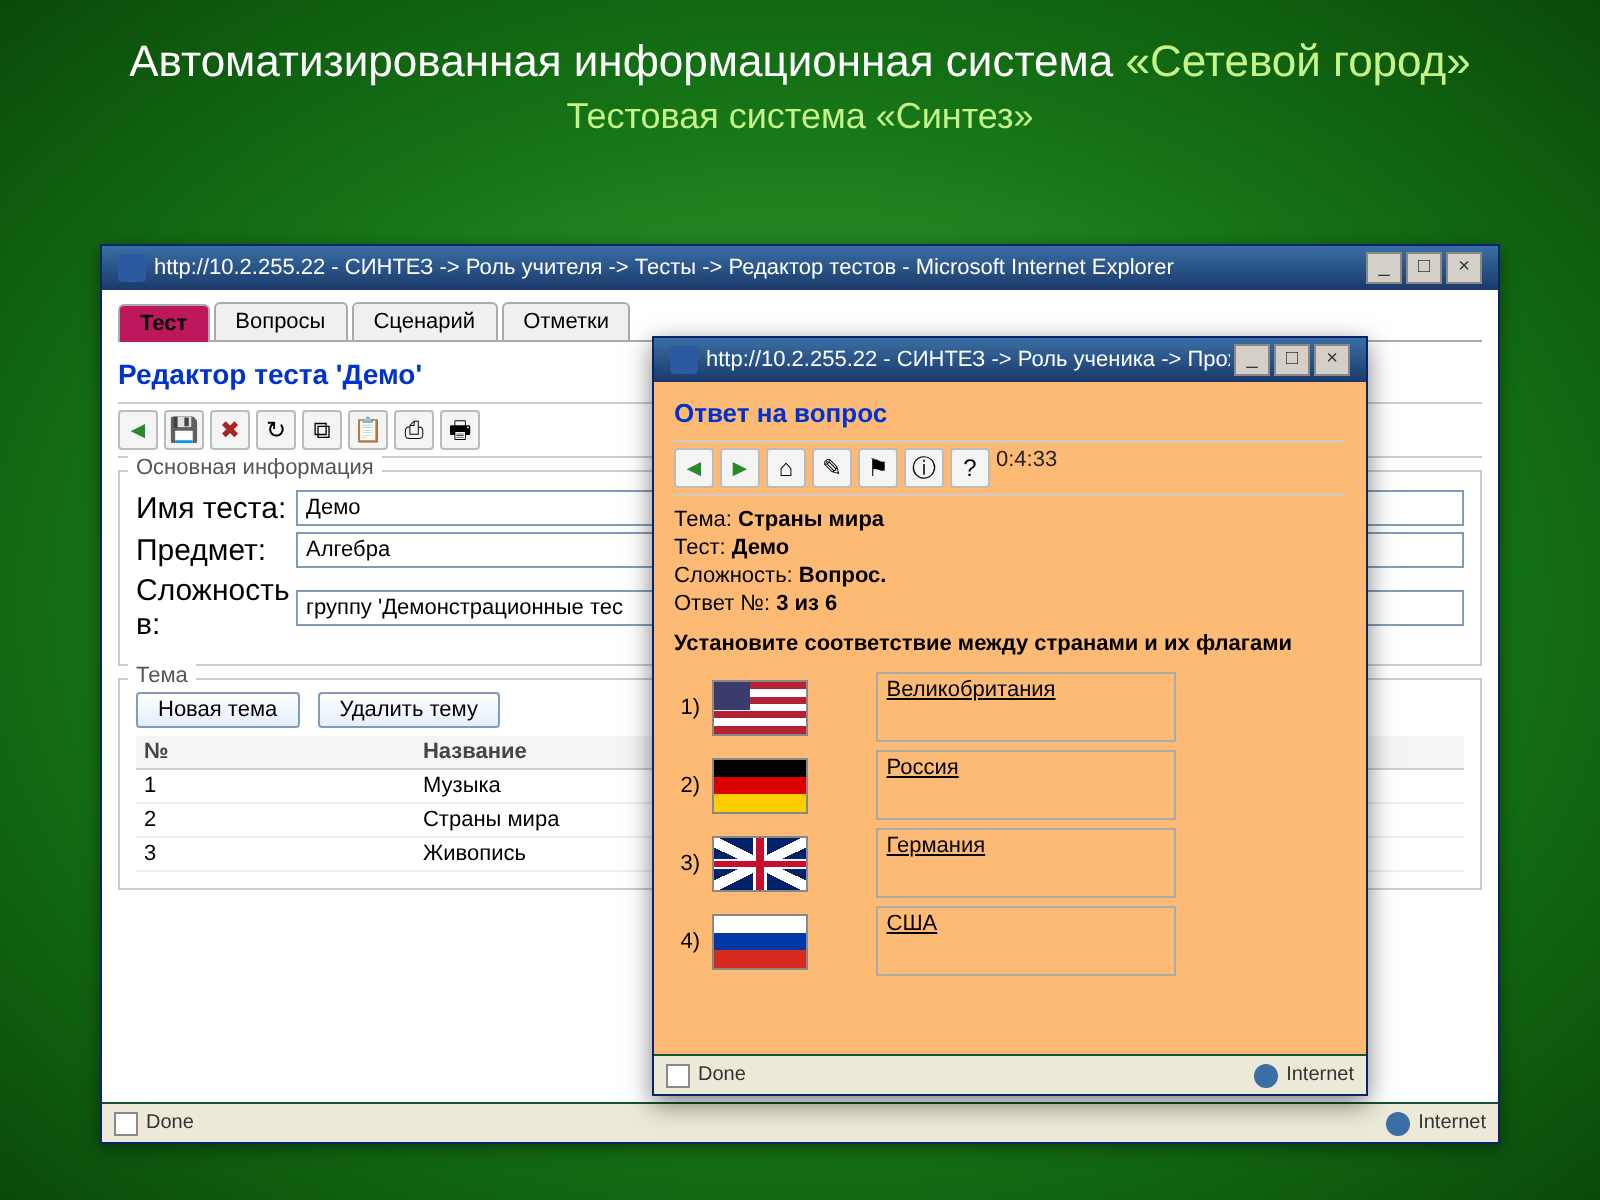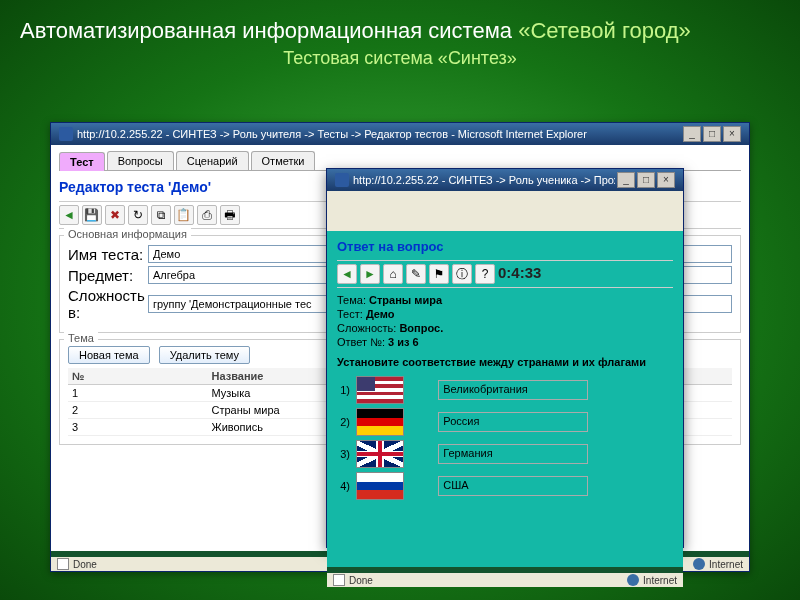--- a/index.html
+++ b/index.html
@@ -3,21 +3,21 @@
 <meta charset="utf-8">
 <style>
 * { box-sizing: border-box; margin: 0; padding: 0; }
 body {
   font-family: Arial, sans-serif;
   width: 800px; height: 600px;
   background: radial-gradient(ellipse at center, #3fb33f 0%, #157315 60%, #0a4a0a 100%);
   overflow: hidden;
   position: relative;
 }
-.slide-title { padding: 18px 20px 4px; color: #fff; font-size: 22px; font-weight: normal; }
+.slide-title { text-align: center; padding: 18px 20px 4px; color: #fff; font-size: 22px; font-weight: normal; }
 .slide-title .accent { color: #c5f58a; }
 .slide-subtitle { text-align: center; color: #c5f58a; font-size: 18px; padding-bottom: 8px; }
 
 .main-window {
   position: absolute; left: 50px; top: 122px; width: 700px; height: 450px;
   background: #ece9d8; border: 1px solid #0a246a;
   box-shadow: 0 2px 8px rgba(0,0,0,0.4);
 }
 .titlebar {
   height: 22px; background: linear-gradient(#3a6ea5, #1a3a6a);
@@ -26,21 +26,21 @@
 .titlebar .ie-icon { width: 14px; height: 14px; background: #2c5aa0; border-radius: 2px; margin-right: 4px; display: inline-block; }
 .titlebar .title-text { flex: 1; white-space: nowrap; overflow: hidden; }
 .titlebar .win-btn { width: 18px; height: 16px; background: #d4d0c8; border: 1px solid #888; margin-left: 2px; font-size: 10px; text-align: center; line-height: 14px; color: #333; cursor: pointer; }
 
 .content-area { background: #fff; height: calc(100% - 42px); padding: 6px 8px; position: relative; overflow: hidden; }
 .tabs { display: flex; border-bottom: 1px solid #aaa; margin-bottom: 6px; }
 .tab {
   padding: 3px 10px; font-size: 11px; border: 1px solid #aaa; border-bottom: none;
   background: #f0f0f0; margin-right: 2px; cursor: pointer; border-radius: 3px 3px 0 0;
 }
-.tab.active { background: #f0abfc; font-weight: bold; position: relative; top: 1px; }
+.tab.active { background: #be185d; font-weight: bold; position: relative; top: 1px; }
 
 .editor-title { color: #0033cc; font-size: 14px; font-weight: bold; margin: 8px 0 6px; }
 
 .toolbar { display: flex; gap: 3px; padding: 3px 0; border-top: 1px solid #ccc; border-bottom: 1px solid #ccc; margin-bottom: 6px; }
 .tbtn { width: 20px; height: 20px; border: 1px solid #bbb; background: #f4f4f4; font-size: 12px; text-align: center; line-height: 18px; cursor: pointer; border-radius: 2px; }
 .tbtn.green { color: #2a8a2a; }
 .tbtn.blue { color: #225599; }
 .tbtn.red { color: #aa2222; }
 
 .fieldset { border: 1px solid #ccc; padding: 6px 8px 8px; margin-bottom: 6px; position: relative; font-size: 11px; }
@@ -52,48 +52,48 @@
 
 .topics-table { width: 100%; border-collapse: collapse; font-size: 11px; margin-top: 4px; }
 .topics-table th { text-align: left; border-bottom: 1px solid #ccc; padding: 2px 4px; color: #444; background: #f4f4f4; }
 .topics-table td { border-bottom: 1px solid #eee; padding: 2px 4px; }
 
 .popup-window {
   position: absolute; left: 326px; top: 168px; width: 358px; height: 380px;
   background: #ece9d8; border: 1px solid #0a246a;
   box-shadow: 0 4px 12px rgba(0,0,0,0.5);
 }
-.popup-content { background: #14b8a6; height: calc(100% - 42px); padding: 8px 10px; font-size: 11px; overflow: hidden; margin-top: 40px; }
+.popup-content { background: #fdba74; height: calc(100% - 42px); padding: 8px 10px; font-size: 11px; overflow: hidden; }
 .answer-title { color: #0033cc; font-size: 13px; font-weight: bold; margin-bottom: 6px; }
-.timer { float: right; font-size: 15px; color: #222; font-weight: bold; }
+.timer { float: right; font-size: 11px; color: #222; }
 .meta-row { font-size: 11px; margin: 2px 0; }
 .meta-row b { font-weight: bold; }
 .question-text { font-weight: bold; font-size: 11px; margin: 8px 0 6px; }
 
 .match-table { width: 100%; border-collapse: collapse; }
 .match-table td { padding: 2px 3px; vertical-align: middle; font-size: 11px; }
 .match-table .num { width: 16px; text-align: right; }
 .flag { width: 48px; height: 28px; border: 1px solid #888; display: inline-block; vertical-align: middle; }
-.answer-box { border: 1px solid #aaa; height: 20px; width: 150px; padding: 2px 4px; font-size: 11px; }
+.answer-box { border: 1px solid #aaa; height: 35px; width: 150px; padding: 2px 4px; font-size: 11px; text-decoration: underline; }
 
 .flag-usa { background: linear-gradient(180deg,#b22234 0,#b22234 14%,#fff 14%,#fff 28%,#b22234 28%,#b22234 42%,#fff 42%,#fff 56%,#b22234 56%,#b22234 70%,#fff 70%,#fff 84%,#b22234 84%,#b22234 100%); position:relative; }
 .flag-usa::before { content:''; position:absolute; left:0; top:0; width:40%; height:54%; background:#3c3b6e; }
 .flag-ger { background: linear-gradient(180deg,#000 0,#000 33%,#dd0000 33%,#dd0000 66%,#ffce00 66%,#ffce00 100%); }
 .flag-uk { background:#012169; position:relative; overflow:hidden; }
 .flag-uk::before { content:''; position:absolute; inset:0; background:
   linear-gradient(to bottom,transparent 40%,#fff 40%,#fff 60%,transparent 60%),
   linear-gradient(to right,transparent 42%,#fff 42%,#fff 58%,transparent 58%),
   linear-gradient(26deg,transparent 44%,#fff 44%,#fff 56%,transparent 56%),
   linear-gradient(-26deg,transparent 44%,#fff 44%,#fff 56%,transparent 56%); }
 .flag-uk::after { content:''; position:absolute; inset:0; background:
   linear-gradient(to bottom,transparent 44%,#c8102e 44%,#c8102e 56%,transparent 56%),
   linear-gradient(to right,transparent 46%,#c8102e 46%,#c8102e 54%,transparent 54%); }
 .flag-rus { background: linear-gradient(180deg,#fff 0,#fff 33%,#0039a6 33%,#0039a6 66%,#d52b1e 66%,#d52b1e 100%); }
 
-.statusbar { height: 20px; background: #ece9d8; border-top: 6px solid #14532d; display: flex; align-items: center; padding: 0 6px; font-size: 10px; color: #333; }
+.statusbar { height: 20px; background: #ece9d8; border-top: 1px solid #14532d; display: flex; align-items: center; padding: 0 6px; font-size: 10px; color: #333; }
 .statusbar .done-icon { width:12px; height:12px; background:#fff; border:1px solid #888; margin-right:4px; display:inline-block; }
 .statusbar .spacer { flex:1; }
 .statusbar .net-icon { width:12px; height:12px; background:#3a6ea5; border-radius:50%; margin-right:4px; display:inline-block; }
 </style>
 </head>
 <body>
 
 <div class="slide-title">
   <span>Автоматизированная информационная система </span><span class="accent">«Сетевой город»</span>
 </div>

